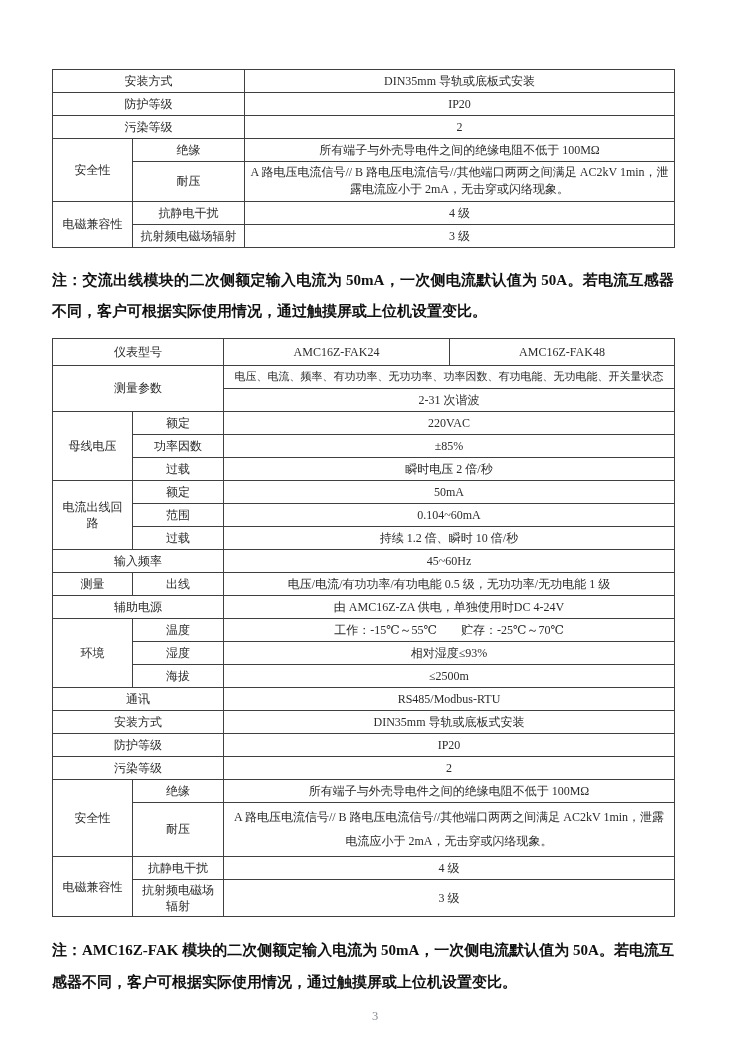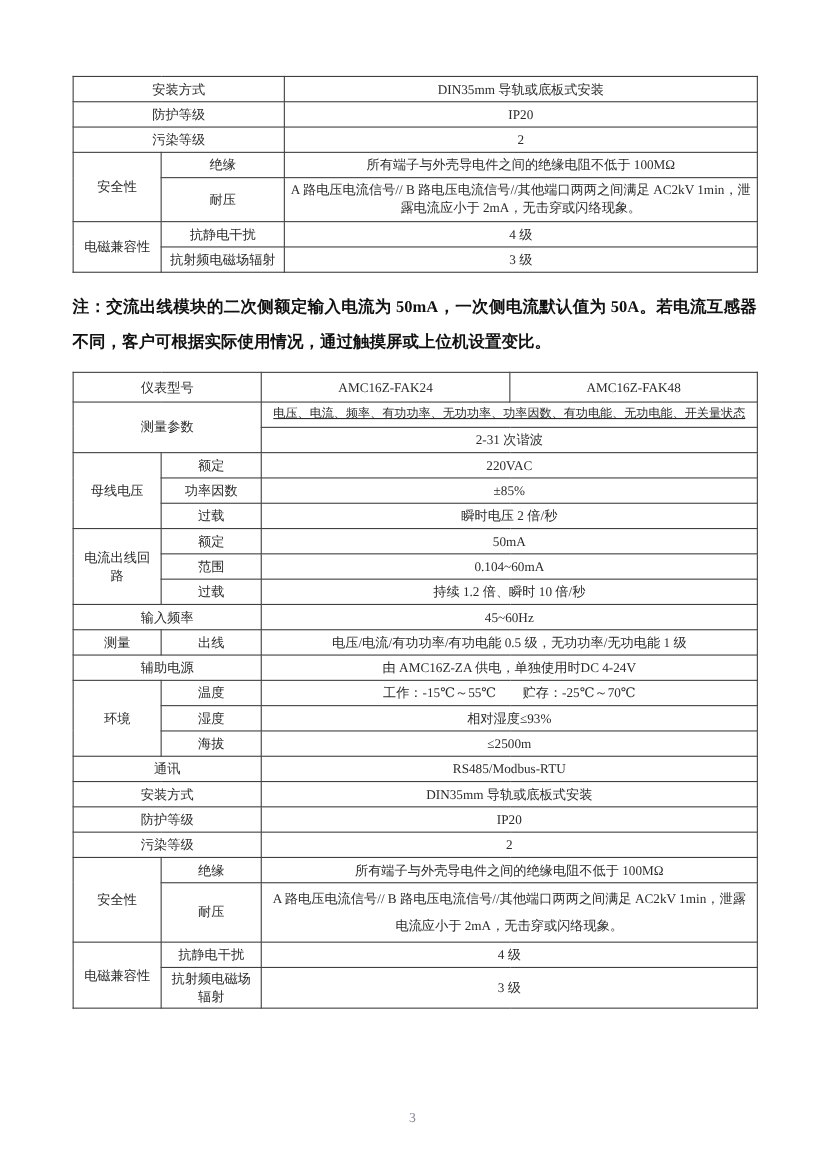--- a/index.html
+++ b/index.html
@@ -10,21 +10,21 @@
     color: #2b2b2b;
   }
   .page {
     position: relative;
     width: 750px; height: 1060px;
     background: #ffffff;
     overflow: hidden;
   }
   .sheet {
     position: absolute;
-    left: 66px; top: 69px;
+    left: 52px; top: 69px;
     width: 622px;
   }
   table {
     border-collapse: collapse;
     width: 622px;
     table-layout: fixed;
   }
   td {
     border: 1px solid #404040;
     text-align: center;
@@ -35,21 +35,20 @@
     height: 18px;
     overflow: hidden;
   }
   .model-row td { height: 22px; margin-left: 15px; }
   .tall1 td.val { line-height: 1.45; }
   .tall2 td.val { line-height: 2.05; }
   .nowrap-small {
     font-size: 11px;
     white-space: nowrap;
     letter-spacing: 0;
-    text-decoration: underline;
   }
   .note {
     font-weight: bold;
     font-size: 15px;
     line-height: 2.1;
     text-align: justify;
     color: #111111;
   }
   .note1 { margin-top: 17px; }
   .note2 { margin-top: 18px; }
@@ -213,17 +212,18 @@
           <td>抗静电干扰</td>
           <td colspan="2" class="val">4 级</td>
         </tr>
         <tr>
           <td>抗射频电磁场辐射</td>
           <td colspan="2" class="val">3 级</td>
         </tr>
       </tbody>
     </table>
 
+    <div class="note note2">注：AMC16Z-FAK 模块的二次侧额定输入电流为 50mA，一次侧电流默认值为 50A。若电流互感器不同，客户可根据实际使用情况，通过触摸屏或上位机设置变比。</div>
 
   </div>
 
   <div class="page-number">3</div>
 </div>
 
 </body></html>

